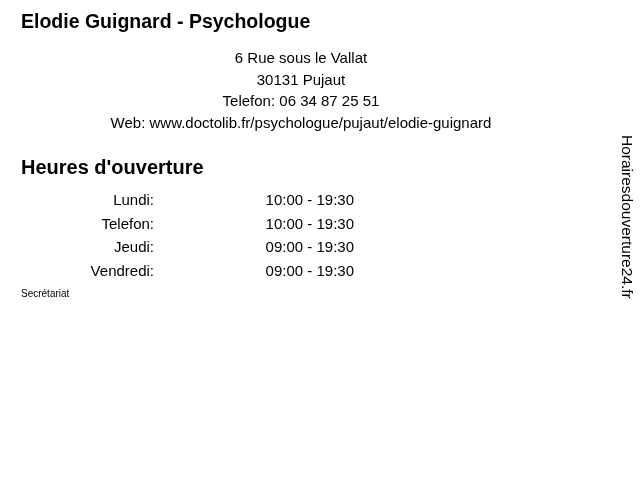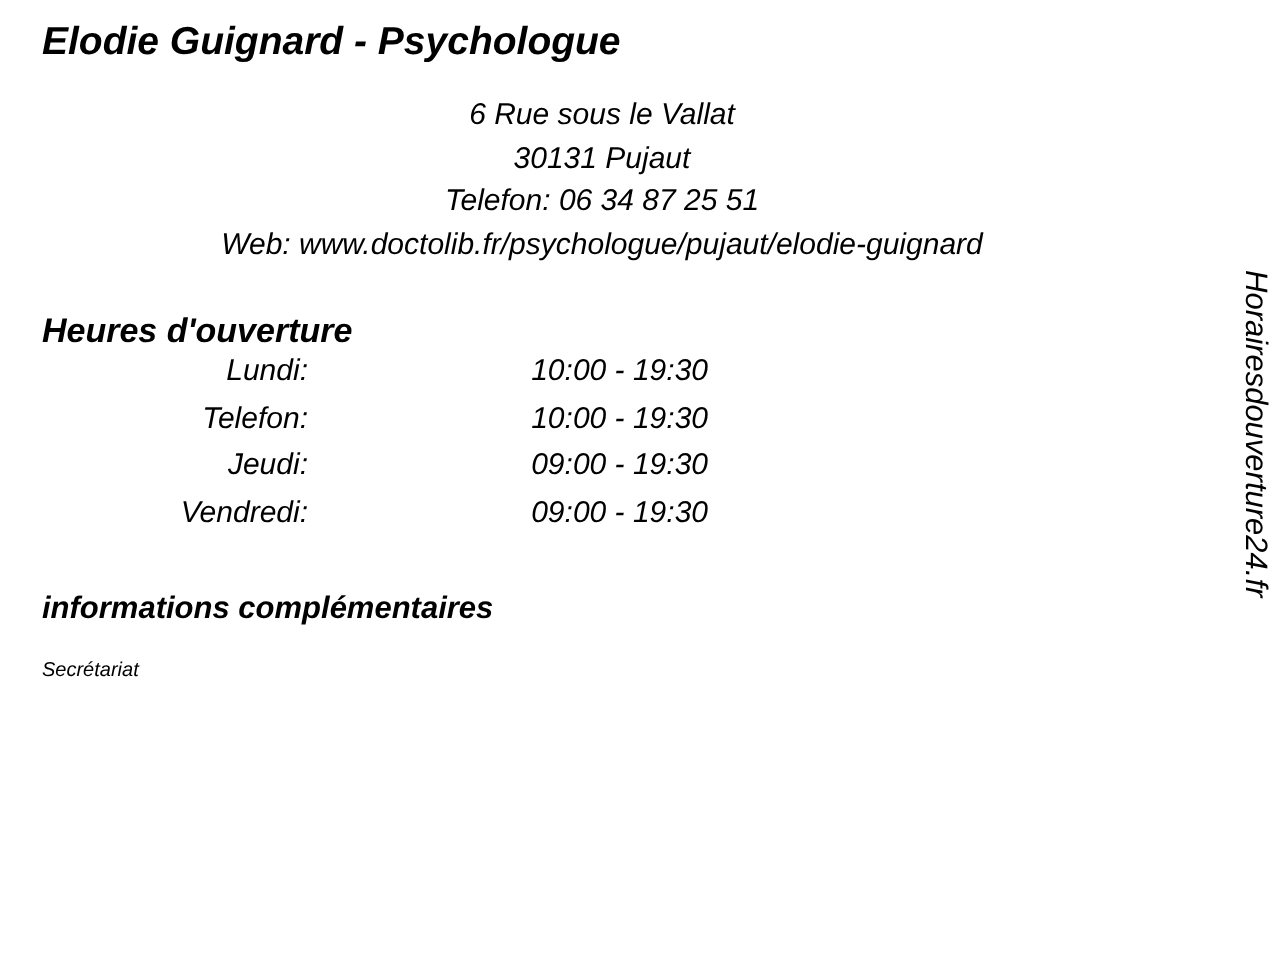--- a/index.html
+++ b/index.html
@@ -14,21 +14,20 @@
     color: #000000;
     overflow: hidden;
     position: relative;
   }
   .page {
     position: absolute;
     left: 0;
     top: 0;
     width: 640px;
     height: 404px;
-    font-style: italic;
   }
   .content {
     position: absolute;
     left: 21px;
     top: 10px;
     width: 560px;
   }
   .title {
     font-size: 19.5px;
     font-weight: bold;
@@ -36,23 +35,24 @@
     margin: 0 0 14px 0;
     line-height: 1.2;
   }
   .addr-line {
     font-size: 15px;
     line-height: 21.5px;
     white-space: pre;
     text-align: center;
   }
   .section-head {
-    font-size: 17px;
+    font-size: 20px;
     font-weight: bold;
     margin-top: 23px;
+    margin-bottom: 11px;
   }
   table.hours {
     border-collapse: collapse;
     font-size: 15px;
     text-align: right;
   }
   table.hours td {
     padding: 0 0 4.5px 0;
     line-height: 19px;
     vertical-align: top;
@@ -119,20 +119,19 @@
           <td class="day">Jeudi:</td>
           <td class="time">09:00 - 19:30</td>
         </tr>
         <tr>
           <td class="day">Vendredi:</td>
           <td class="time">09:00 - 19:30</td>
         </tr>
       </tbody>
     </table>
 
-    <div class="extra-head">informations complémentaires</div>
     <div class="extra-text">Secrétariat</div>
 
   </div>
 
   <div class="sidelabel">Horairesdouverture24.fr</div>
 
 </div>
 
 </body></html>

